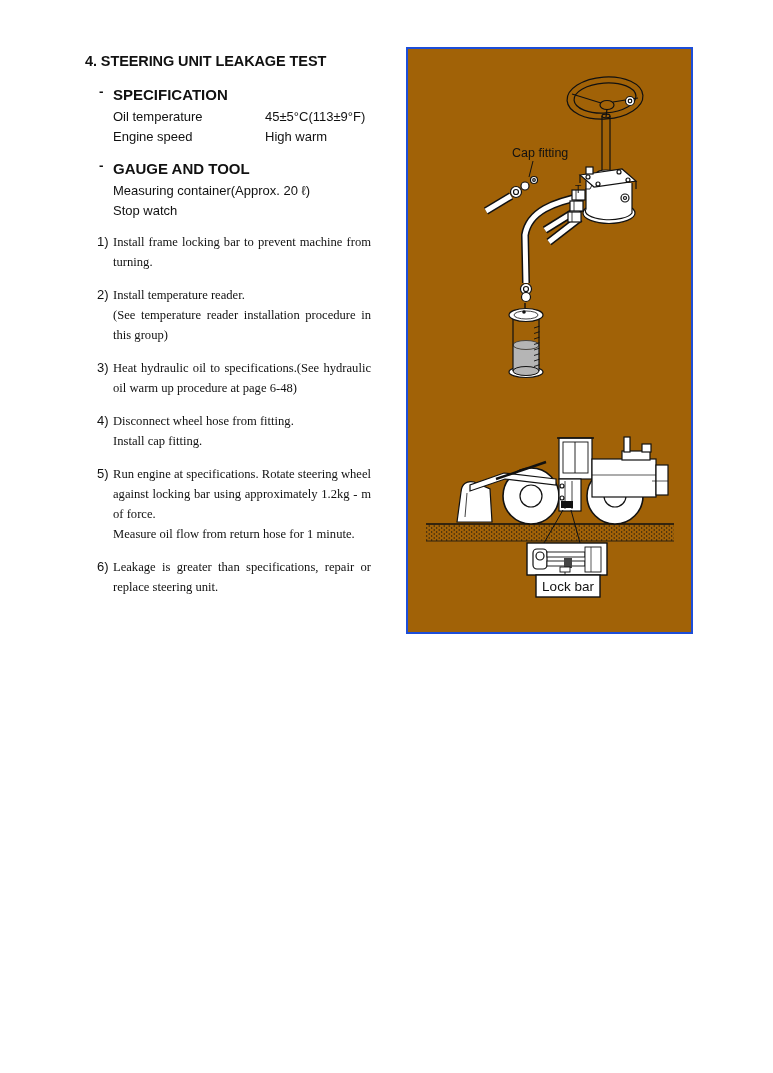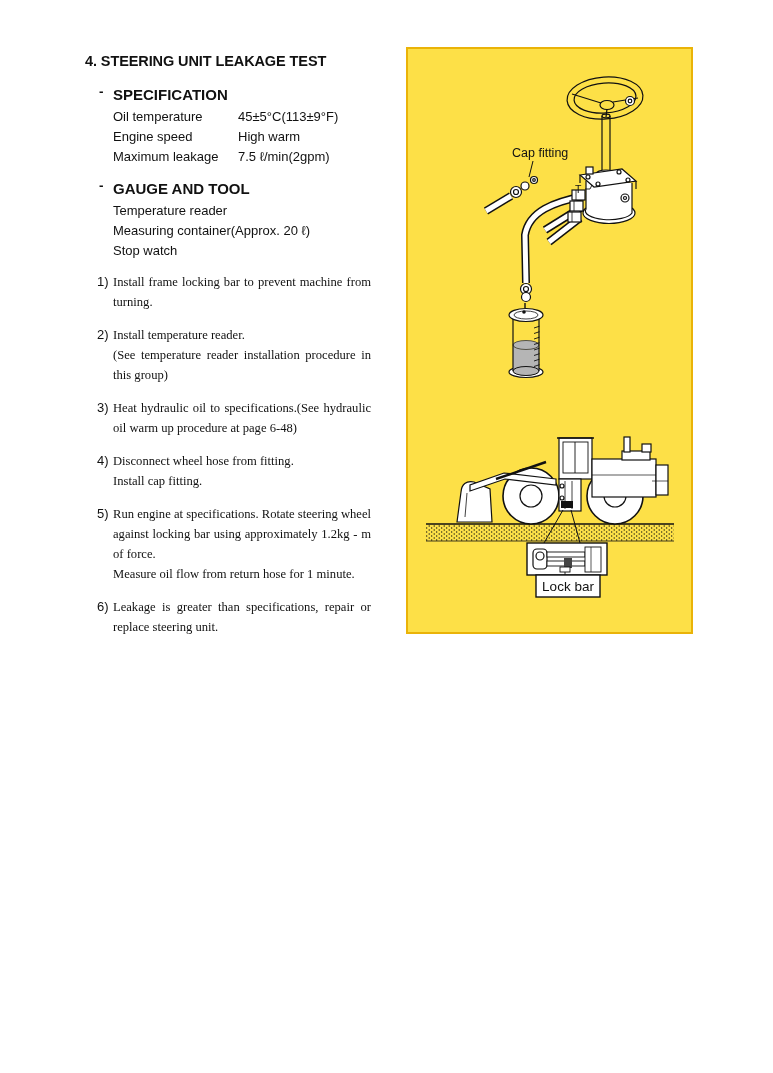--- a/index.html
+++ b/index.html
@@ -11,35 +11,35 @@
   .text-col{position:absolute;left:85px;top:40px;width:286px;margin-top:13px;}
   .page-title{
     font-size:14.5px;font-weight:bold;margin:0 0 17px 0;letter-spacing:-0.1px;
   }
   .subsection{position:relative;padding-left:28px;}
   .bullet-dash{
     position:absolute;left:14px;top:-2px;font-weight:bold;font-size:13.5px;
   }
   .subhead{font-weight:bold;font-size:15px;line-height:18px;margin-bottom:3px;}
   .spec-rows{margin-bottom:13px;}
-  .spec-row{display:flex;padding-left:28px;font-size:13px;line-height:20px;}
+  .spec-row{display:flex;padding-left:28px;font-size:13px;line-height:20px;gap:27px;}
   .spec-label{width:125px;flex:none;}
   .gauge-items{margin-bottom:11px;}
   .gauge-item{padding-left:28px;font-size:13px;line-height:20px;}
   .steps{padding-left:12px;}
   .step{display:flex;margin-bottom:13px;}
   .step-num{width:16px;flex:none;font-size:13px;line-height:20px;}
   .step-text{
     flex:1;font-size:12.6px;line-height:20px;text-align:justify;
     white-space:pre-line;
     font-family:Liberation Serif, serif;
   }
   .figure-box{
     position:absolute;left:406px;top:47px;width:287px;height:587px;
-    border:2px solid #eab308;box-sizing:border-box;background:#fde047;
+    border:2px solid #1d4ed8;box-sizing:border-box;background:#a16207;
   }
   .figure-box svg{display:block;}
   .page-number{
     position:absolute;left:0;right:0;top:1083px;text-align:center;
     font-size:13px;letter-spacing:0.5px;
   }
   svg text{font-family:"Liberation Sans", sans-serif;fill:#111;}
 </style>
 </head>
 <body>
@@ -54,32 +54,27 @@
   </div>
   <div class="spec-rows">
     <div class="spec-row">
       <span class="spec-label">Oil temperature</span>
       <span class="spec-value">45±5°C(113±9°F)</span>
     </div>
     <div class="spec-row">
       <span class="spec-label">Engine speed</span>
       <span class="spec-value">High warm</span>
     </div>
-    <div class="spec-row">
-      <span class="spec-label">Maximum leakage</span>
-      <span class="spec-value">7.5 ℓ/min(2gpm)</span>
-    </div>
   </div>
 
   <div class="subsection">
     <span class="bullet-dash">-</span>
     <div class="subhead">GAUGE AND TOOL</div>
   </div>
   <div class="gauge-items">
-    <div class="gauge-item">Temperature reader</div>
     <div class="gauge-item">Measuring container(Approx. 20 ℓ)</div>
     <div class="gauge-item">Stop watch</div>
   </div>
 
   <div class="steps">
     <div class="step">
       <span class="step-num">1)</span>
       <div class="step-text">Install frame locking bar to prevent machine from turning.</div>
     </div>
     <div class="step">

